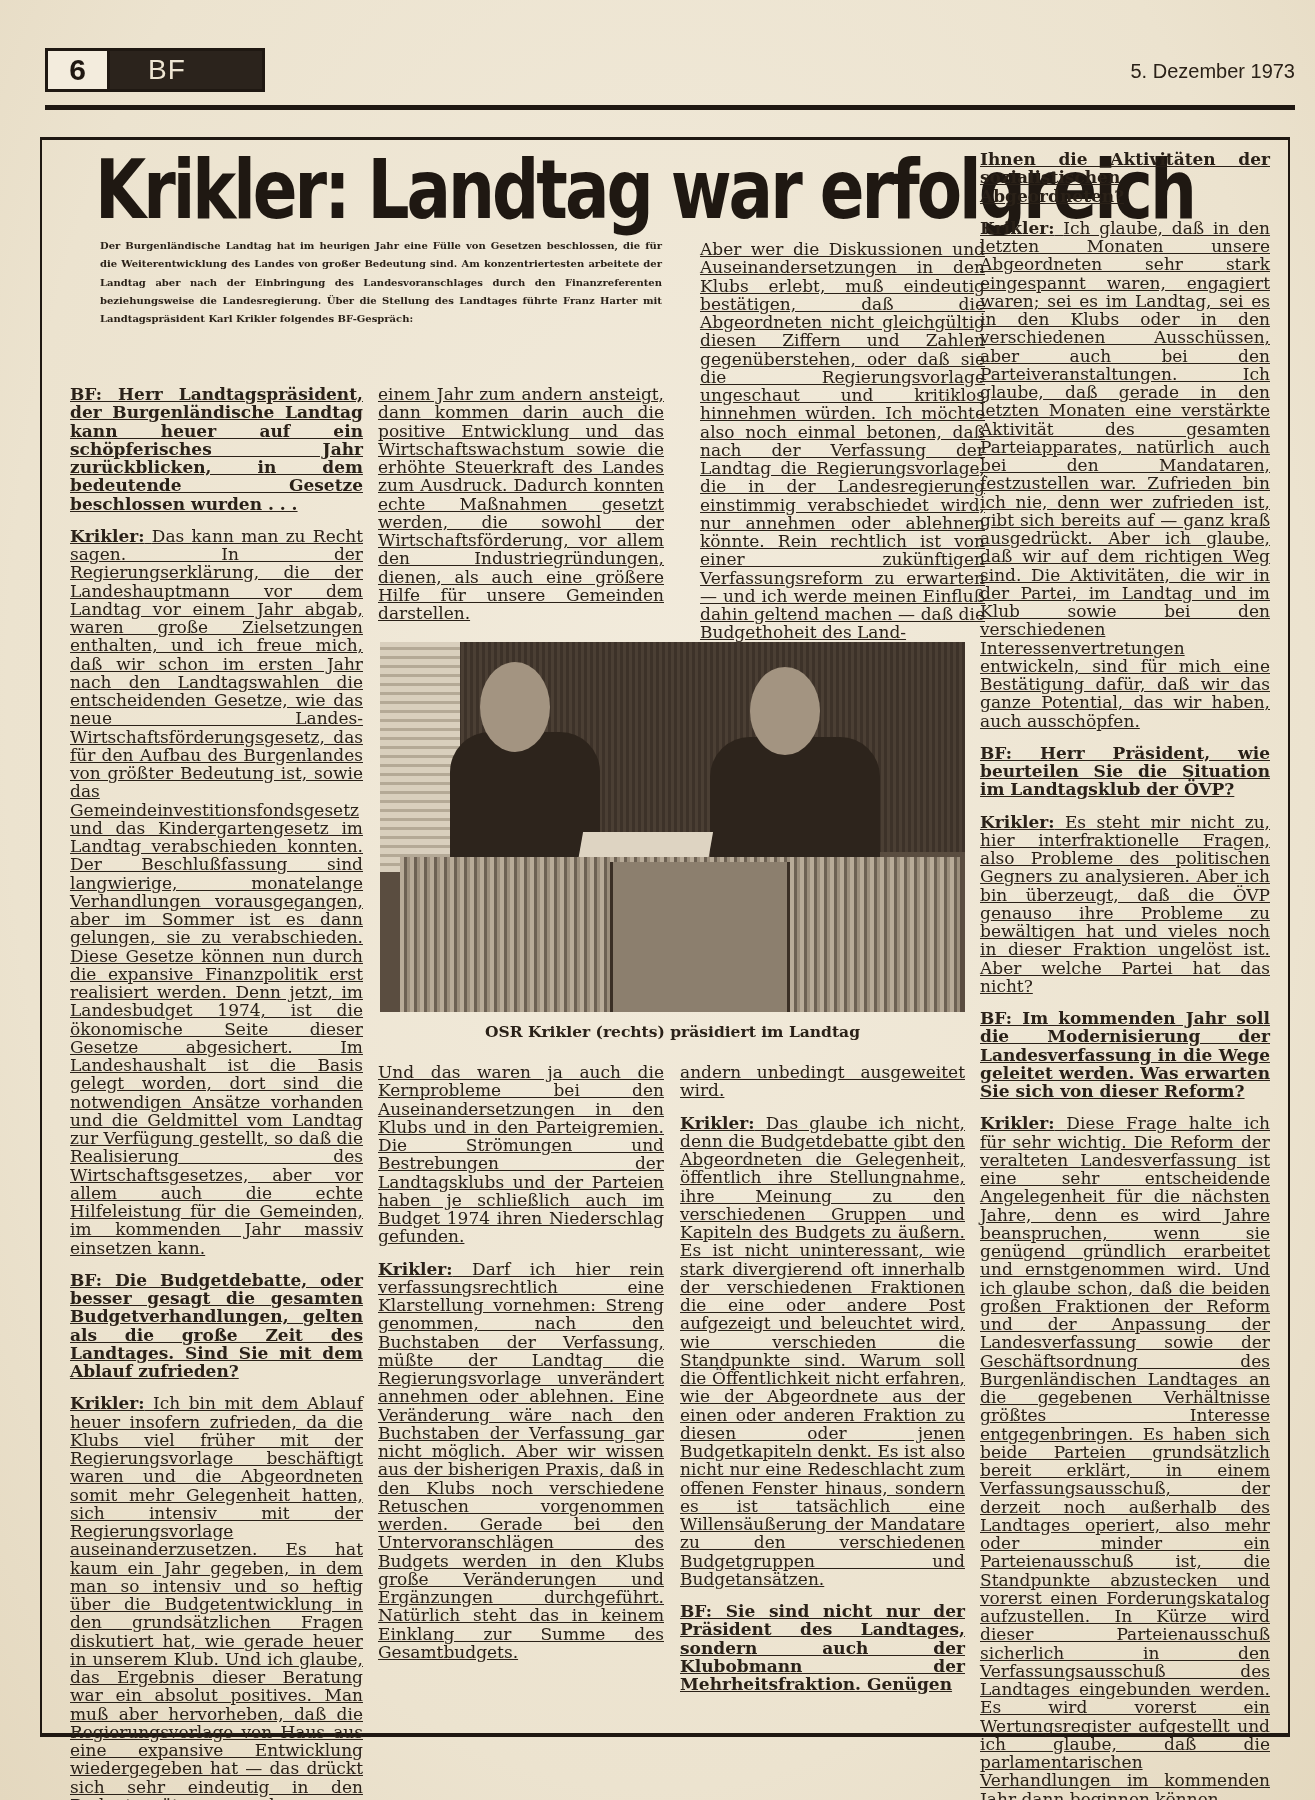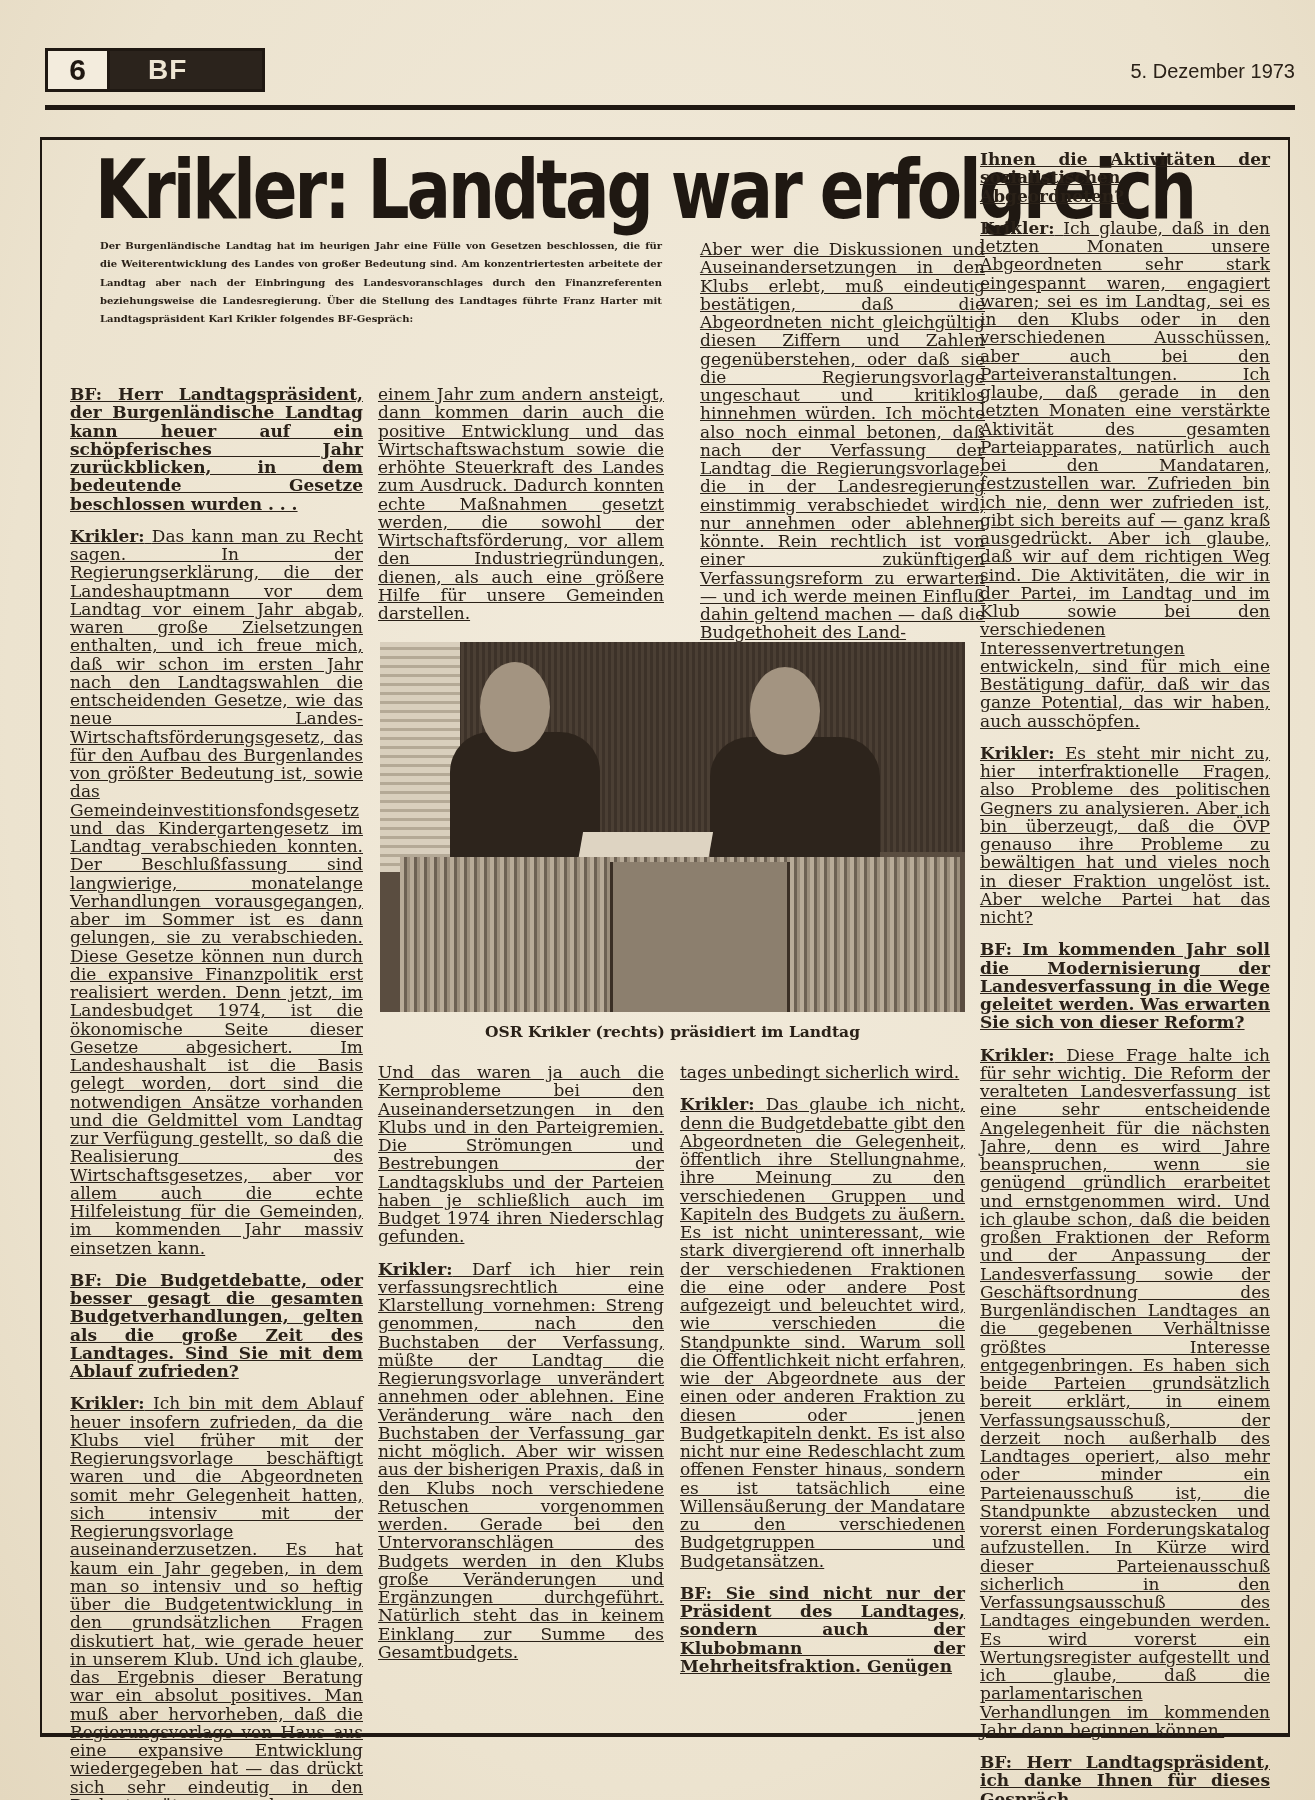--- a/index.html
+++ b/index.html
@@ -12,21 +12,21 @@
   }
   .page { position: absolute; left: 0; top: 0; width: 1315px; height: 1800px;
     background: radial-gradient(ellipse at 50% 40%, #f2ebdc 0%, #ece3cf 70%, #e4d8bf 100%); }
   .masthead { position: absolute; left: 45px; top: 48px; width: 1250px; height: 50px; }
   .pagebox { position: absolute; left: 0; top: 0; width: 220px; height: 44px;
     border: 3px solid #1f1812; background: #2b231c; }
   .pagenum { position: absolute; left: 0; top: 0; width: 62px; height: 38px; background: #f3ecdd;
     border-right: 3px solid #1f1812; font-family: "Liberation Sans", sans-serif; font-weight: bold;
     font-size: 30px; line-height: 38px; text-align: center; color: #1f1812; }
   .section { position: absolute; left: 100px; top: 0; height: 38px; font-family: "Liberation Sans", sans-serif;
-    font-weight: bold; font-size: 28px; line-height: 38px; color: #efe6d3; letter-spacing: 1px; }
+    font-weight: normal; font-size: 28px; line-height: 38px; color: #efe6d3; letter-spacing: 1px; }
   .date { position: absolute; right: 0; top: 12px; font-family: "Liberation Sans", sans-serif;
     font-size: 20px; color: #2a2118; }
   .rule-top { position: absolute; left: 45px; top: 105px; width: 1250px; height: 5px; background: #1f1812; }
   .frame { position: absolute; left: 40px; top: 137px; width: 1250px; height: 1600px;
     border-top: 3px solid #1f1812; border-left: 2px solid #1f1812; border-right: 2px solid #1f1812;
     border-bottom: 4px solid #1f1812; }
   .headline { position: absolute; left: 95px; top: 145px; width: 850px; height: 90px;
     font-family: "DejaVu Sans", sans-serif; font-weight: bold; font-size: 66px;
     letter-spacing: -3px; transform: scaleY(1.25); transform-origin: top left;
     line-height: 72px; color: #1f1812; white-space: nowrap; }
@@ -106,27 +106,28 @@
     <div class="podium"></div>
   </div>
   <div class="caption">OSR Krikler (rechts) präsidiert im Landtag</div>
 
   <div class="col c2b">
     <p>Und das waren ja auch die Kernprobleme bei den Auseinandersetzungen in den Klubs und in den Parteigremien. Die Strömungen und Bestrebungen der Landtagsklubs und der Parteien haben je schließlich auch im Budget 1974 ihren Niederschlag gefunden.</p>
     <p><span class="spk">Krikler:</span> <span>Darf ich hier rein verfassungsrechtlich eine Klarstellung vornehmen: Streng genommen, nach den Buchstaben der Verfassung, müßte der Landtag die Regierungsvorlage unverändert annehmen oder ablehnen. Eine Veränderung wäre nach den Buchstaben der Verfassung gar nicht möglich. Aber wir wissen aus der bisherigen Praxis, daß in den Klubs noch verschiedene Retuschen vorgenommen werden. Gerade bei den Untervoranschlägen des Budgets werden in den Klubs große Veränderungen und Ergänzungen durchgeführt. Natürlich steht das in keinem Einklang zur Summe des Gesamtbudgets.</span></p>
   </div>
 
   <div class="col c3b">
-    <p>tages unbedingt sicherlich wird.</p>
+    <p>andern unbedingt ausgeweitet wird.</p>
     <p><span class="spk">Krikler:</span> <span>Das glaube ich nicht, denn die Budgetdebatte gibt den Abgeordneten die Gelegenheit, öffentlich ihre Stellungnahme, ihre Meinung zu den verschiedenen Gruppen und Kapiteln des Budgets zu äußern. Es ist nicht uninteressant, wie stark divergierend oft innerhalb der verschiedenen Fraktionen die eine oder andere Post aufgezeigt und beleuchtet wird, wie verschieden die Standpunkte sind. Warum soll die Öffentlichkeit nicht erfahren, wie der Abgeordnete aus der einen oder anderen Fraktion zu diesen oder jenen Budgetkapiteln denkt. Es ist also nicht nur eine Redeschlacht zum offenen Fenster hinaus, sondern es ist tatsächlich eine Willensäußerung der Mandatare zu den verschiedenen Budgetgruppen und Budgetansätzen.</span></p>
     <p class="q">BF: Sie sind nicht nur der Präsident des Landtages, sondern auch der Klubobmann der Mehrheitsfraktion. Genügen</p>
   </div>
 
   <div class="col c4">
     <p class="q">Ihnen die Aktivitäten der sozialistischen Abgeordneten?</p>
     <p><span class="spk">Krikler:</span> <span>Ich glaube, daß in den letzten Monaten unsere Abgeordneten sehr stark eingespannt waren, engagiert waren; sei es im Landtag, sei es in den Klubs oder in den verschiedenen Ausschüssen, aber auch bei den Parteiveranstaltungen. Ich glaube, daß gerade in den letzten Monaten eine verstärkte Aktivität des gesamten Parteiapparates, natürlich auch bei den Mandataren, festzustellen war. Zufrieden bin ich nie, denn wer zufrieden ist, gibt sich bereits auf — ganz kraß ausgedrückt. Aber ich glaube, daß wir auf dem richtigen Weg sind. Die Aktivitäten, die wir in der Partei, im Landtag und im Klub sowie bei den verschiedenen Interessenvertretungen entwickeln, sind für mich eine Bestätigung dafür, daß wir das ganze Potential, das wir haben, auch ausschöpfen.</span></p>
+    <p class="q">BF: Herr Präsident, wie beurteilen Sie die Situation im Landtagsklub der ÖVP?</p>
     <p><span class="spk">Krikler:</span> <span>Es steht mir nicht zu, hier interfraktionelle Fragen, also Probleme des politischen Gegners zu analysieren. Aber ich bin überzeugt, daß die ÖVP genauso ihre Probleme zu bewältigen hat und vieles noch in dieser Fraktion ungelöst ist. Aber welche Partei hat das nicht?</span></p>
     <p class="q">BF: Im kommenden Jahr soll die Modernisierung der Landesverfassung in die Wege geleitet werden. Was erwarten Sie sich von dieser Reform?</p>
     <p><span class="spk">Krikler:</span> <span>Diese Frage halte ich für sehr wichtig. Die Reform der veralteten Landesverfassung ist eine sehr entscheidende Angelegenheit für die nächsten Jahre, denn es wird Jahre beanspruchen, wenn sie genügend gründlich erarbeitet und ernstgenommen wird. Und ich glaube schon, daß die beiden großen Fraktionen der Reform und der Anpassung der Landesverfassung sowie der Geschäftsordnung des Burgenländischen Landtages an die gegebenen Verhältnisse größtes Interesse entgegenbringen. Es haben sich beide Parteien grundsätzlich bereit erklärt, in einem Verfassungsausschuß, der derzeit noch außerhalb des Landtages operiert, also mehr oder minder ein Parteienausschuß ist, die Standpunkte abzustecken und vorerst einen Forderungskatalog aufzustellen. In Kürze wird dieser Parteienausschuß sicherlich in den Verfassungsausschuß des Landtages eingebunden werden. Es wird vorerst ein Wertungsregister aufgestellt und ich glaube, daß die parlamentarischen Verhandlungen im kommenden Jahr dann beginnen können.</span></p>
     <p class="q">BF: Herr Landtagspräsident, ich danke Ihnen für dieses Gespräch.</p>
   </div>
 
 </div>
 
 </body></html>

